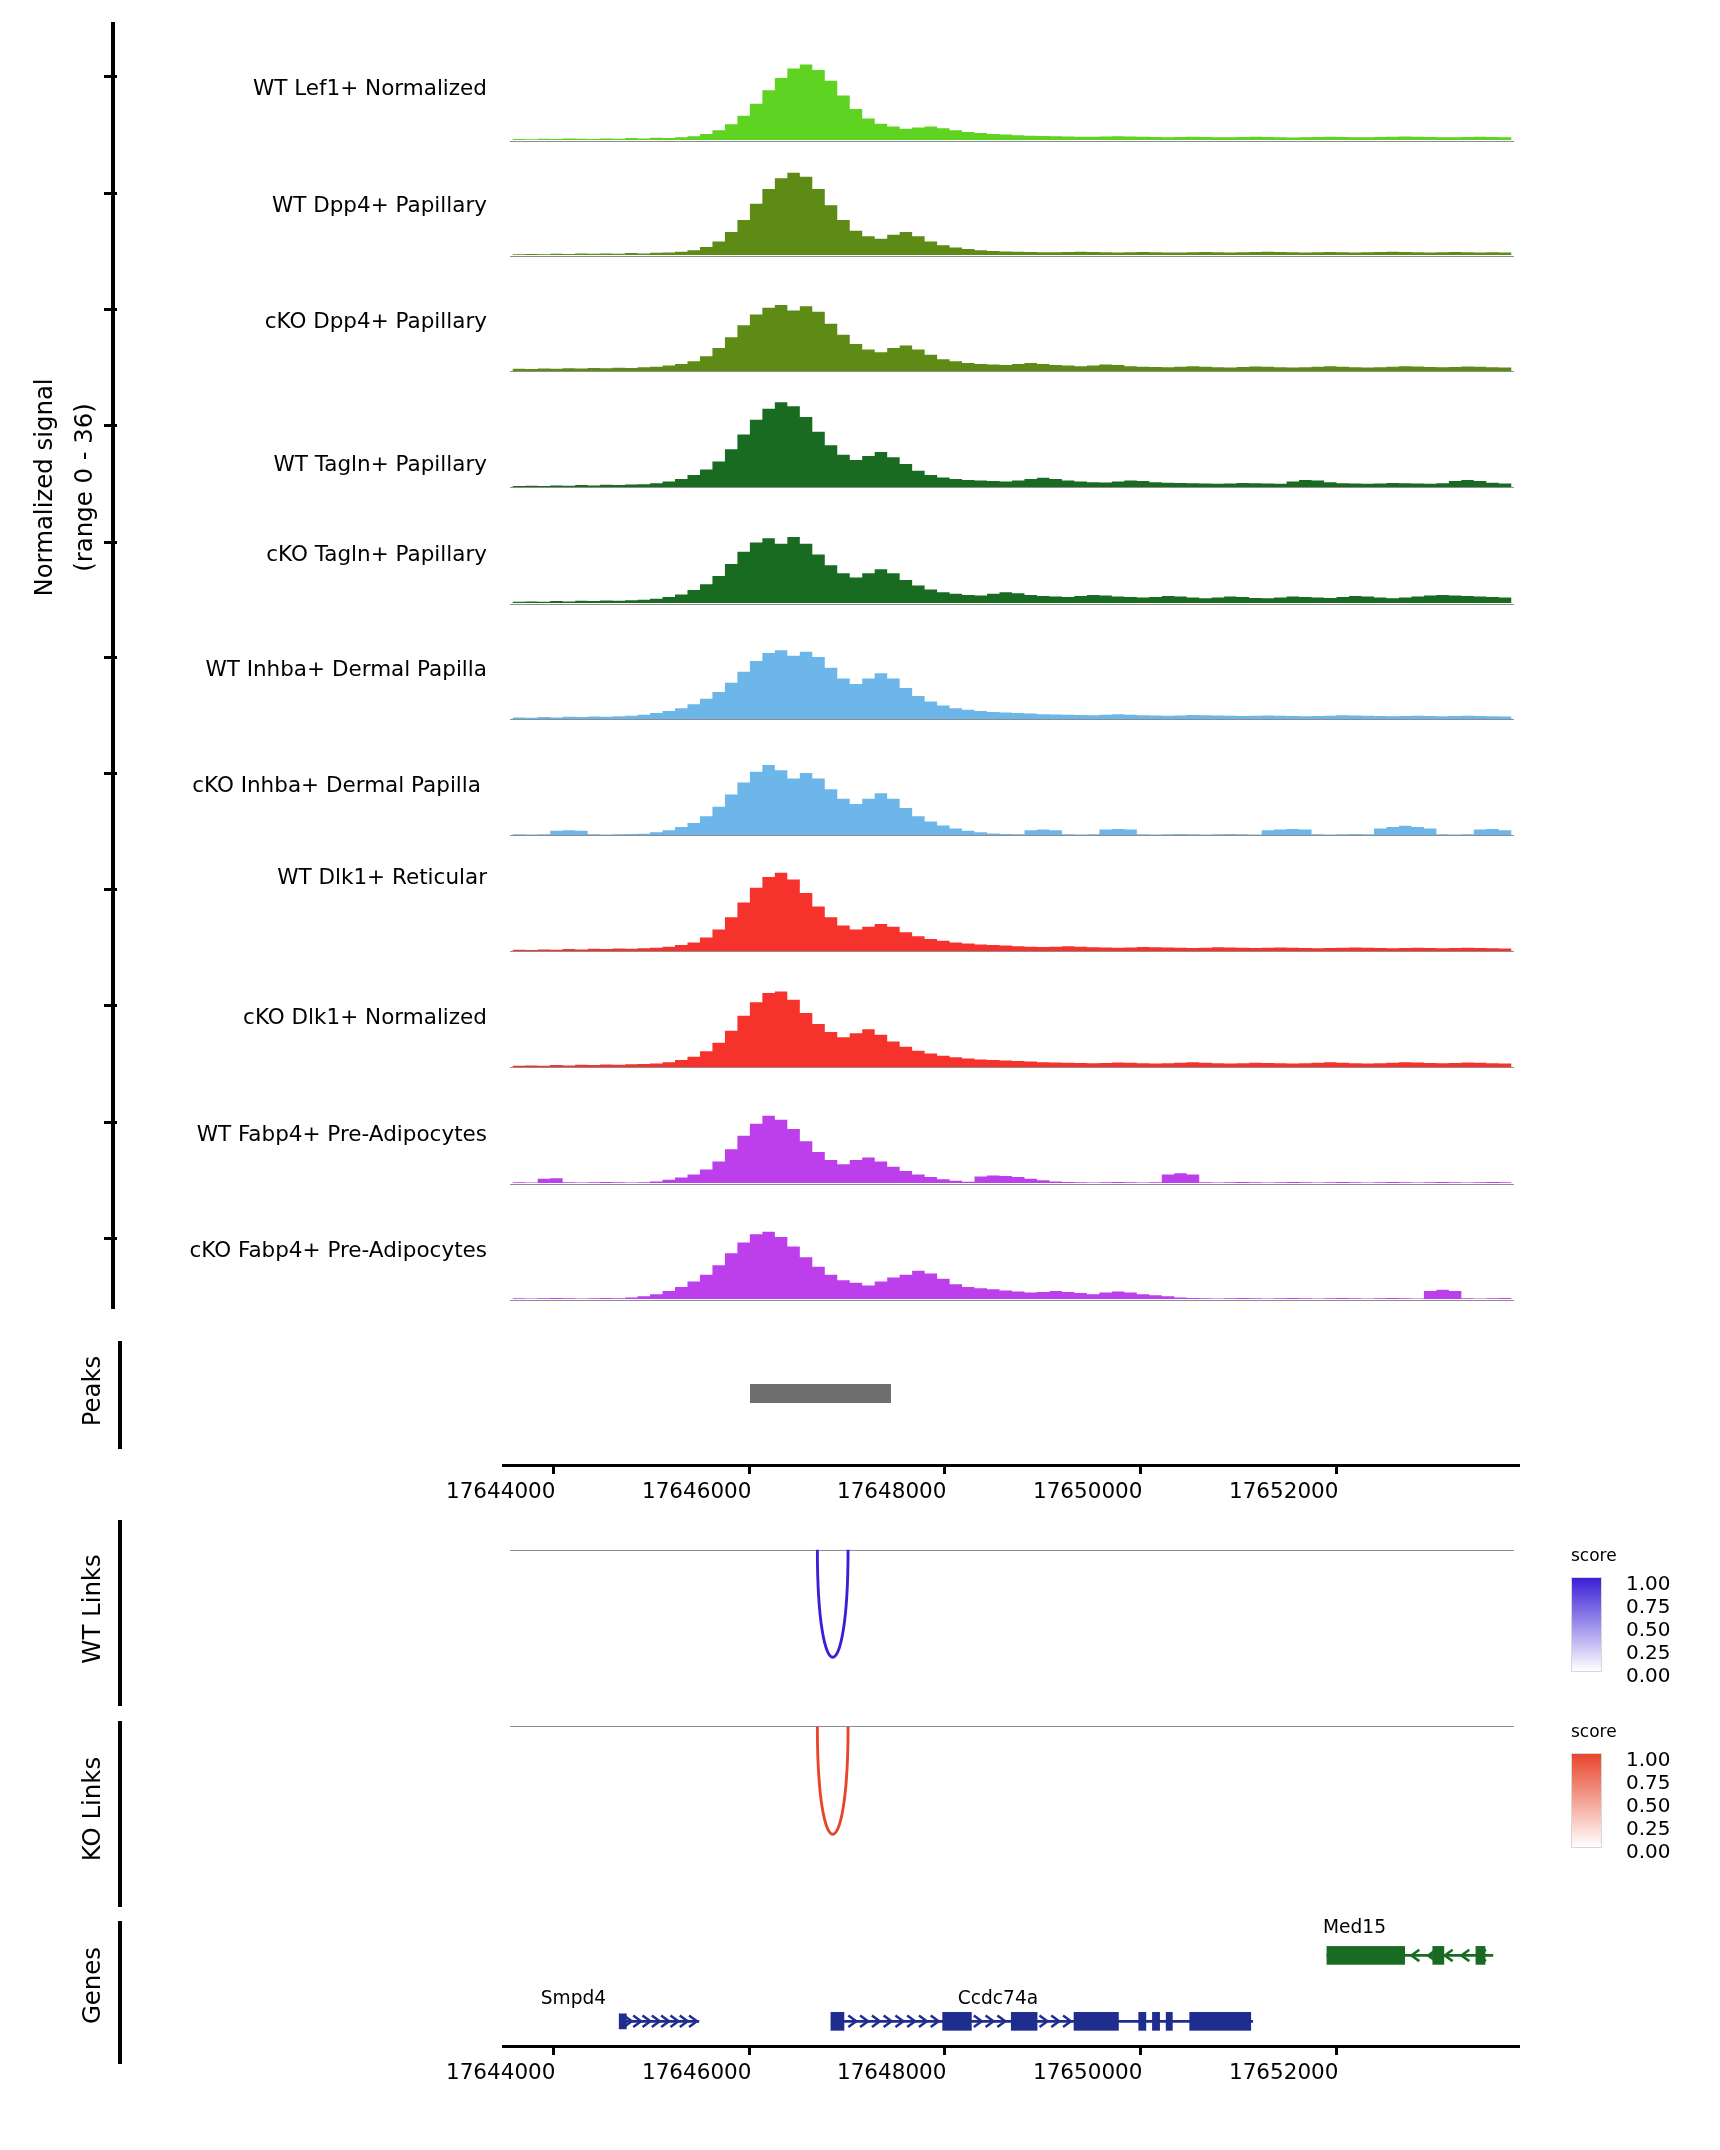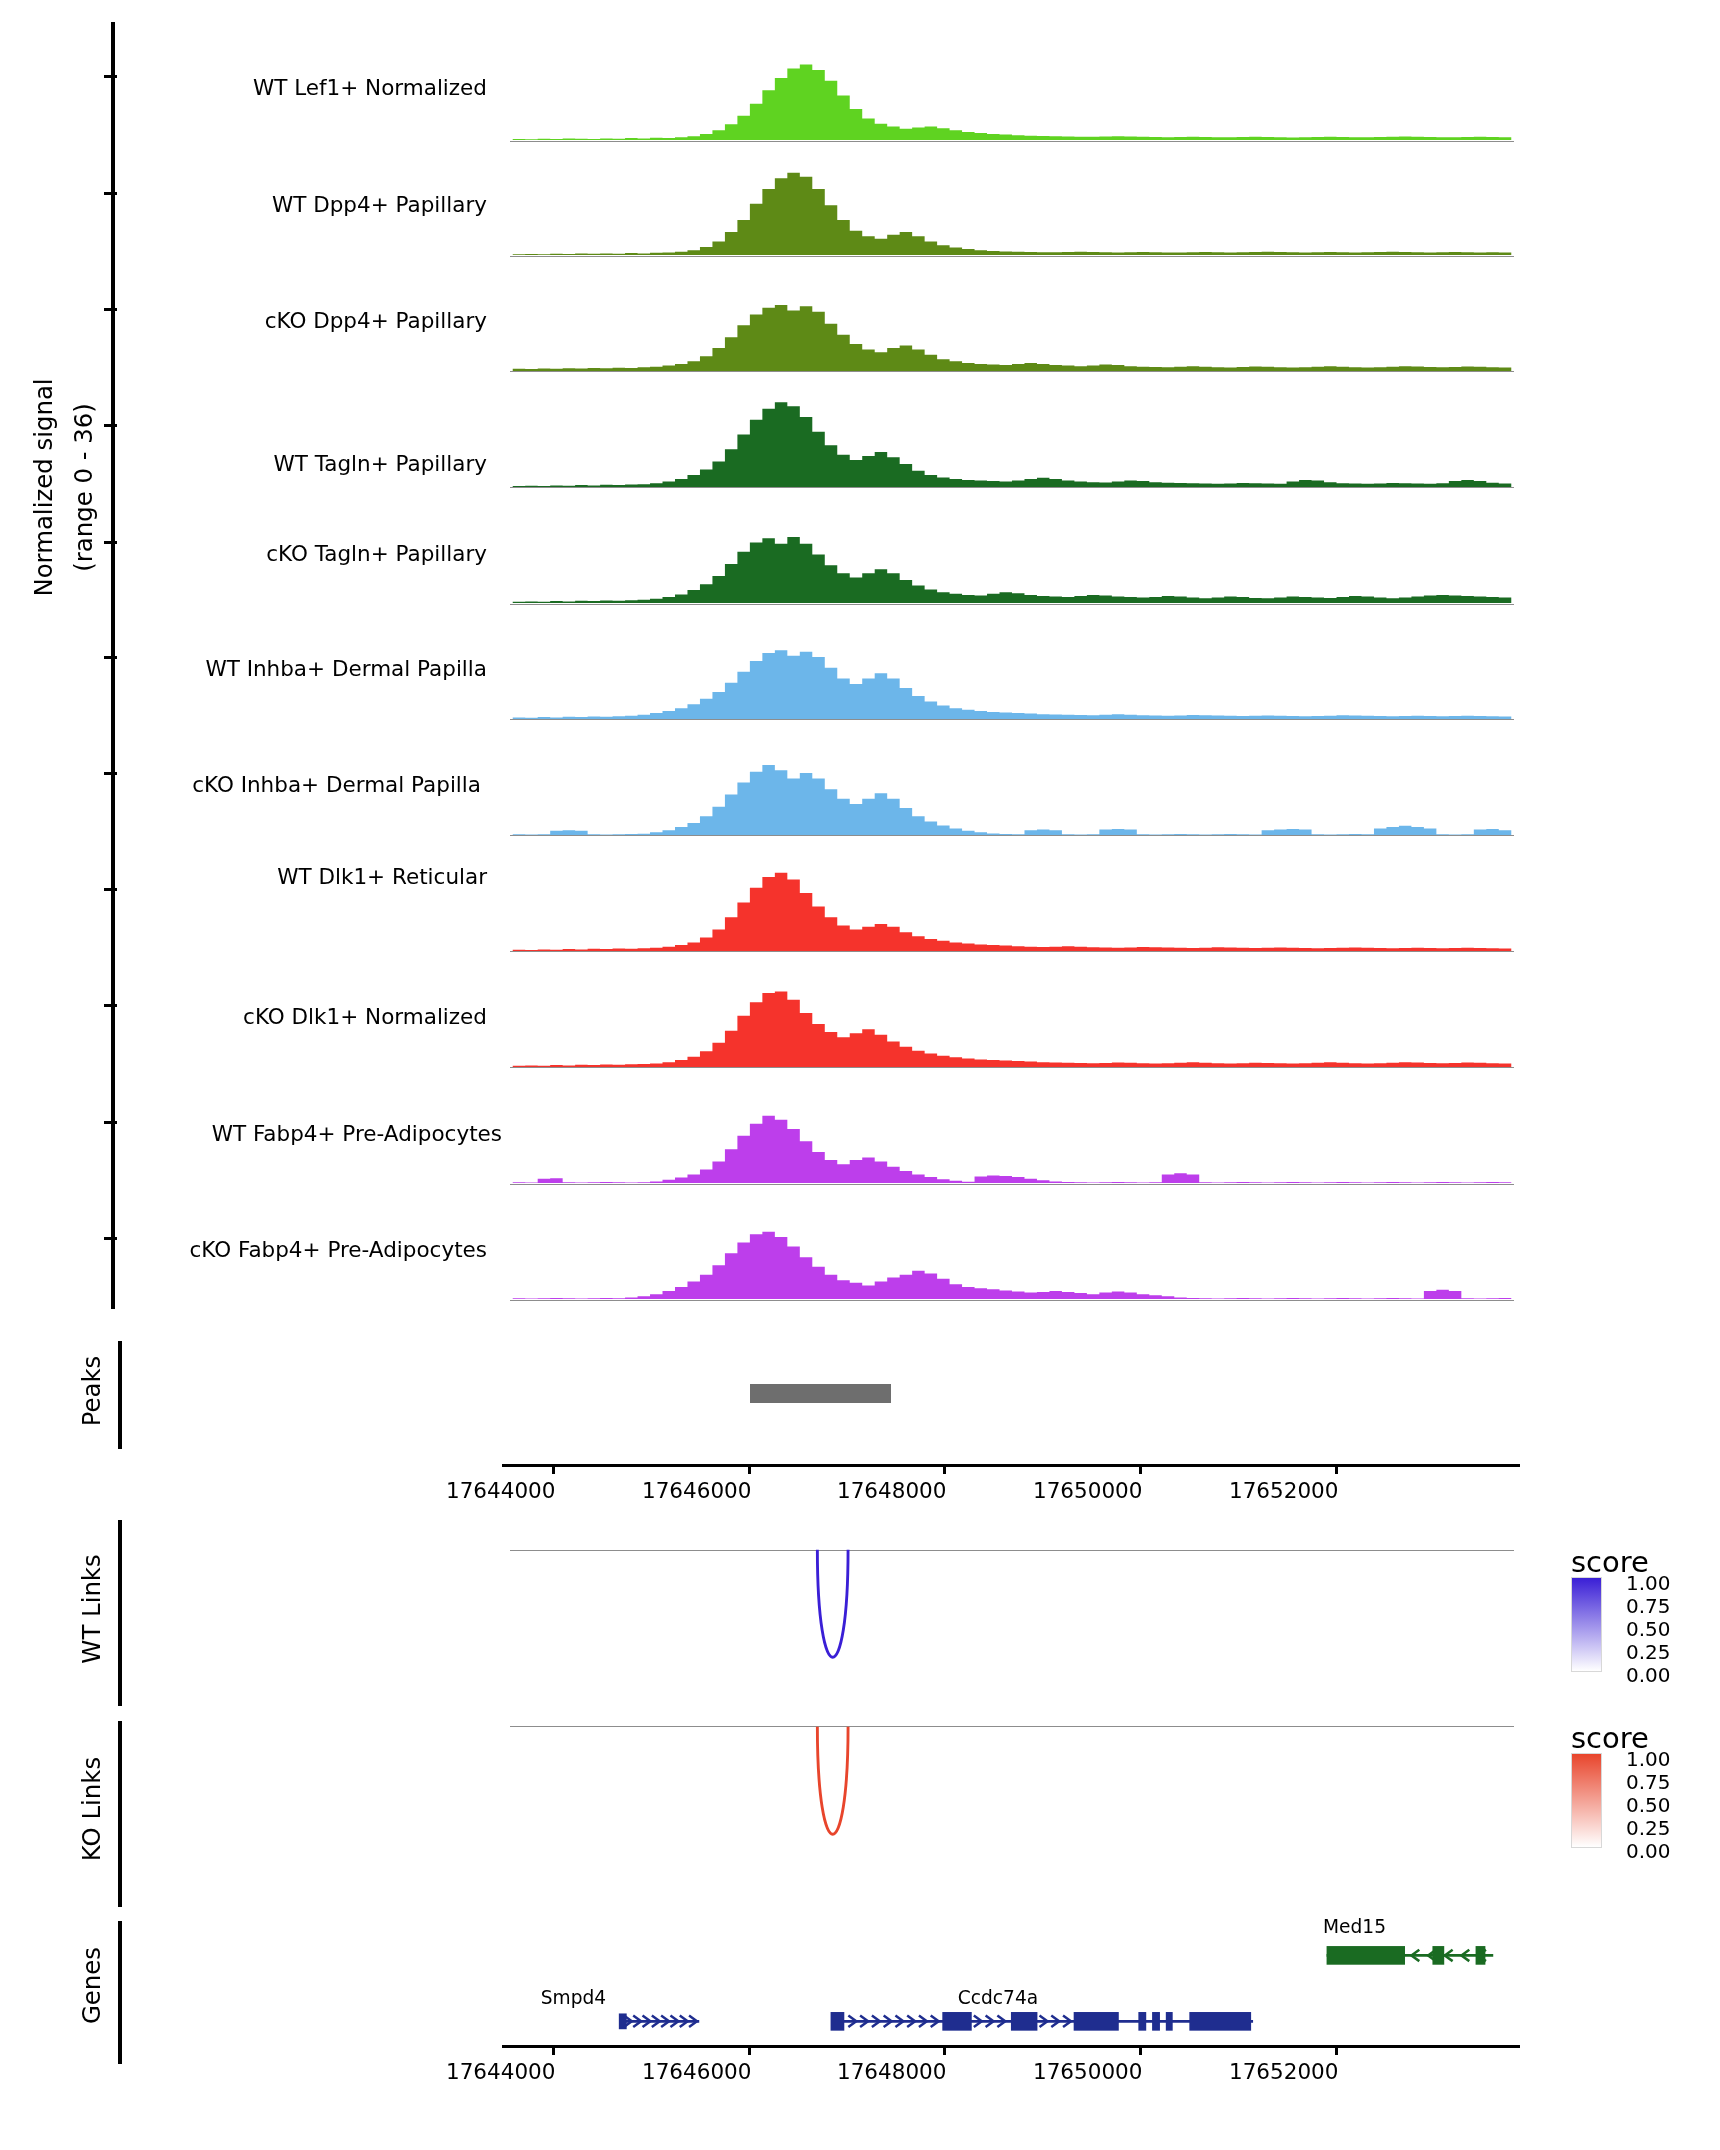--- a/index.html
+++ b/index.html
@@ -41,21 +41,21 @@
   .xaxis-title{
     position:absolute;
     font-size:27px;
     text-align:center;
     white-space:nowrap;
   }
 
   .track-canvas{position:absolute;}
   .track-canvas svg{display:block;}
 
-  .legend-title{position:absolute;font-size:29px;white-space:nowrap;}
+  .legend-title{position:absolute;font-size:17px;white-space:nowrap;}
   .legend-num{position:absolute;font-size:20px;white-space:nowrap;margin-left:17px;}
   .legend-bar{position:absolute;width:29px;}
 
   .peakbar{position:absolute;background:#6e6e6e;}
 
   .gene-name{position:absolute;font-size:18.6px;white-space:nowrap;text-align:center;}
 </style>
 </head>
 <body>
 
@@ -145,21 +145,21 @@
   <div class="tickmark" style="left:104px;top:1004px;"></div>
   <div class="tracklabel" style="left:129px;top:1004px;width:358px;">cKO Dlk1+ Normalized</div>
   <div class="baseline" style="left:510px;top:1067px;width:1004px;"></div>
   <div class="track-canvas" id="tr8" style="left:510px;top:970px;width:1004px;height:97px;">
       <svg width="1004" height="97" viewBox="0 0 1400 136">
         <path d="M 0 136 L 0.00 134.11 L 17.50 134.11 L 17.50 133.73 L 35.00 133.73 L 35.00 134.11 L 52.50 134.11 L 52.50 133.36 L 70.00 133.36 L 70.00 133.73 L 87.50 133.73 L 87.50 132.98 L 105.00 132.98 L 105.00 133.36 L 122.50 133.36 L 122.50 132.60 L 140.00 132.60 L 140.00 132.98 L 157.50 132.98 L 157.50 132.22 L 175.00 132.22 L 175.00 131.84 L 192.50 131.84 L 192.50 131.09 L 210.00 131.09 L 210.00 129.20 L 227.50 129.20 L 227.50 126.18 L 245.00 126.18 L 245.00 121.64 L 262.50 121.64 L 262.50 114.09 L 280.00 114.09 L 280.00 102.00 L 297.50 102.00 L 297.50 85.00 L 315.00 85.00 L 315.00 64.22 L 332.50 64.22 L 332.50 45.33 L 350.00 45.33 L 350.00 32.11 L 367.50 32.11 L 367.50 30.22 L 385.00 30.22 L 385.00 41.56 L 402.50 41.56 L 402.50 60.44 L 420.00 60.44 L 420.00 75.56 L 437.50 75.56 L 437.50 86.89 L 455.00 86.89 L 455.00 94.44 L 472.50 94.44 L 472.50 88.78 L 490.00 88.78 L 490.00 83.11 L 507.50 83.11 L 507.50 90.67 L 525.00 90.67 L 525.00 100.11 L 542.50 100.11 L 542.50 107.67 L 560.00 107.67 L 560.00 113.33 L 577.50 113.33 L 577.50 117.11 L 595.00 117.11 L 595.00 120.13 L 612.50 120.13 L 612.50 122.40 L 630.00 122.40 L 630.00 123.91 L 647.50 123.91 L 647.50 125.42 L 665.00 125.42 L 665.00 126.18 L 682.50 126.18 L 682.50 126.93 L 700.00 126.93 L 700.00 127.69 L 717.50 127.69 L 717.50 128.44 L 735.00 128.44 L 735.00 129.20 L 752.50 129.20 L 752.50 129.58 L 770.00 129.58 L 770.00 129.96 L 787.50 129.96 L 787.50 130.33 L 805.00 130.33 L 805.00 130.71 L 822.50 130.71 L 822.50 130.33 L 840.00 130.33 L 840.00 129.58 L 857.50 129.58 L 857.50 129.96 L 875.00 129.96 L 875.00 130.71 L 892.50 130.71 L 892.50 131.09 L 910.00 131.09 L 910.00 130.71 L 927.50 130.71 L 927.50 129.96 L 945.00 129.96 L 945.00 129.20 L 962.50 129.20 L 962.50 129.96 L 980.00 129.96 L 980.00 130.71 L 997.50 130.71 L 997.50 131.09 L 1015.00 131.09 L 1015.00 130.71 L 1032.50 130.71 L 1032.50 129.96 L 1050.00 129.96 L 1050.00 130.33 L 1067.50 130.33 L 1067.50 130.71 L 1085.00 130.71 L 1085.00 131.09 L 1102.50 131.09 L 1102.50 130.71 L 1120.00 130.71 L 1120.00 129.96 L 1137.50 129.96 L 1137.50 129.20 L 1155.00 129.20 L 1155.00 129.96 L 1172.50 129.96 L 1172.50 130.71 L 1190.00 130.71 L 1190.00 131.09 L 1207.50 131.09 L 1207.50 130.71 L 1225.00 130.71 L 1225.00 129.96 L 1242.50 129.96 L 1242.50 129.20 L 1260.00 129.20 L 1260.00 129.58 L 1277.50 129.58 L 1277.50 130.33 L 1295.00 130.33 L 1295.00 130.71 L 1312.50 130.71 L 1312.50 130.33 L 1330.00 130.33 L 1330.00 129.58 L 1347.50 129.58 L 1347.50 129.96 L 1365.00 129.96 L 1365.00 130.71 L 1382.50 130.71 L 1382.50 131.09 L 1400.00 131.09 L 1400 136 Z" fill="#F5332C" stroke="none"></path>
       </svg>
     </div>
 
   <div class="tickmark" style="left:104px;top:1121px;"></div>
-  <div class="tracklabel" style="left:144px;top:1121px;width:358px;">WT Fabp4+ Pre-Adipocytes</div>
+  <div class="tracklabel" style="left:129px;top:1121px;width:358px;">WT Fabp4+ Pre-Adipocytes</div>
   <div class="baseline" style="left:510px;top:1184px;width:1004px;"></div>
   <div class="track-canvas" id="tr9" style="left:510px;top:1086px;width:1004px;height:97px;">
       <svg width="1004" height="97" viewBox="0 0 1400 136">
         <path d="M 0 136 L 0.00 134.87 L 17.50 134.87 L 17.50 135.24 L 35.00 135.24 L 35.00 129.96 L 52.50 129.96 L 52.50 129.20 L 70.00 129.20 L 70.00 134.87 L 87.50 134.87 L 87.50 135.24 L 105.00 135.24 L 105.00 134.87 L 122.50 134.87 L 122.50 134.49 L 140.00 134.49 L 140.00 134.87 L 157.50 134.87 L 157.50 135.24 L 175.00 135.24 L 175.00 134.87 L 192.50 134.87 L 192.50 133.73 L 210.00 133.73 L 210.00 131.47 L 227.50 131.47 L 227.50 128.44 L 245.00 128.44 L 245.00 123.91 L 262.50 123.91 L 262.50 117.11 L 280.00 117.11 L 280.00 105.78 L 297.50 105.78 L 297.50 88.78 L 315.00 88.78 L 315.00 69.89 L 332.50 69.89 L 332.50 52.89 L 350.00 52.89 L 350.00 41.56 L 367.50 41.56 L 367.50 47.22 L 385.00 47.22 L 385.00 60.44 L 402.50 60.44 L 402.50 77.44 L 420.00 77.44 L 420.00 92.56 L 437.50 92.56 L 437.50 103.89 L 455.00 103.89 L 455.00 109.56 L 472.50 109.56 L 472.50 103.89 L 490.00 103.89 L 490.00 100.11 L 507.50 100.11 L 507.50 105.78 L 525.00 105.78 L 525.00 113.33 L 542.50 113.33 L 542.50 119.00 L 560.00 119.00 L 560.00 123.91 L 577.50 123.91 L 577.50 127.69 L 595.00 127.69 L 595.00 130.71 L 612.50 130.71 L 612.50 132.98 L 630.00 132.98 L 630.00 134.11 L 647.50 134.11 L 647.50 126.93 L 665.00 126.93 L 665.00 125.42 L 682.50 125.42 L 682.50 126.18 L 700.00 126.18 L 700.00 127.69 L 717.50 127.69 L 717.50 129.96 L 735.00 129.96 L 735.00 132.22 L 752.50 132.22 L 752.50 133.73 L 770.00 133.73 L 770.00 134.49 L 787.50 134.49 L 787.50 134.87 L 805.00 134.87 L 805.00 135.24 L 822.50 135.24 L 822.50 134.87 L 840.00 134.87 L 840.00 134.49 L 857.50 134.49 L 857.50 134.87 L 875.00 134.87 L 875.00 135.24 L 892.50 135.24 L 892.50 134.87 L 910.00 134.87 L 910.00 123.91 L 927.50 123.91 L 927.50 122.40 L 945.00 122.40 L 945.00 123.91 L 962.50 123.91 L 962.50 134.87 L 980.00 134.87 L 980.00 135.24 L 997.50 135.24 L 997.50 134.87 L 1015.00 134.87 L 1015.00 134.49 L 1032.50 134.49 L 1032.50 134.87 L 1050.00 134.87 L 1050.00 135.24 L 1067.50 135.24 L 1067.50 134.87 L 1085.00 134.87 L 1085.00 134.49 L 1102.50 134.49 L 1102.50 134.87 L 1120.00 134.87 L 1120.00 135.24 L 1137.50 135.24 L 1137.50 134.87 L 1155.00 134.87 L 1155.00 134.49 L 1172.50 134.49 L 1172.50 134.87 L 1190.00 134.87 L 1190.00 135.24 L 1207.50 135.24 L 1207.50 134.87 L 1225.00 134.87 L 1225.00 134.49 L 1242.50 134.49 L 1242.50 134.87 L 1260.00 134.87 L 1260.00 135.24 L 1277.50 135.24 L 1277.50 134.87 L 1295.00 134.87 L 1295.00 134.49 L 1312.50 134.49 L 1312.50 134.87 L 1330.00 134.87 L 1330.00 135.24 L 1347.50 135.24 L 1347.50 134.87 L 1365.00 134.87 L 1365.00 134.49 L 1382.50 134.49 L 1382.50 134.87 L 1400.00 134.87 L 1400 136 Z" fill="#BD3EEB" stroke="none"></path>
       </svg>
     </div>
 
   <div class="tickmark" style="left:104px;top:1237px;"></div>
   <div class="tracklabel" style="left:129px;top:1237px;width:358px;">cKO Fabp4+ Pre-Adipocytes</div>
   <div class="baseline" style="left:510px;top:1300px;width:1004px;"></div>

